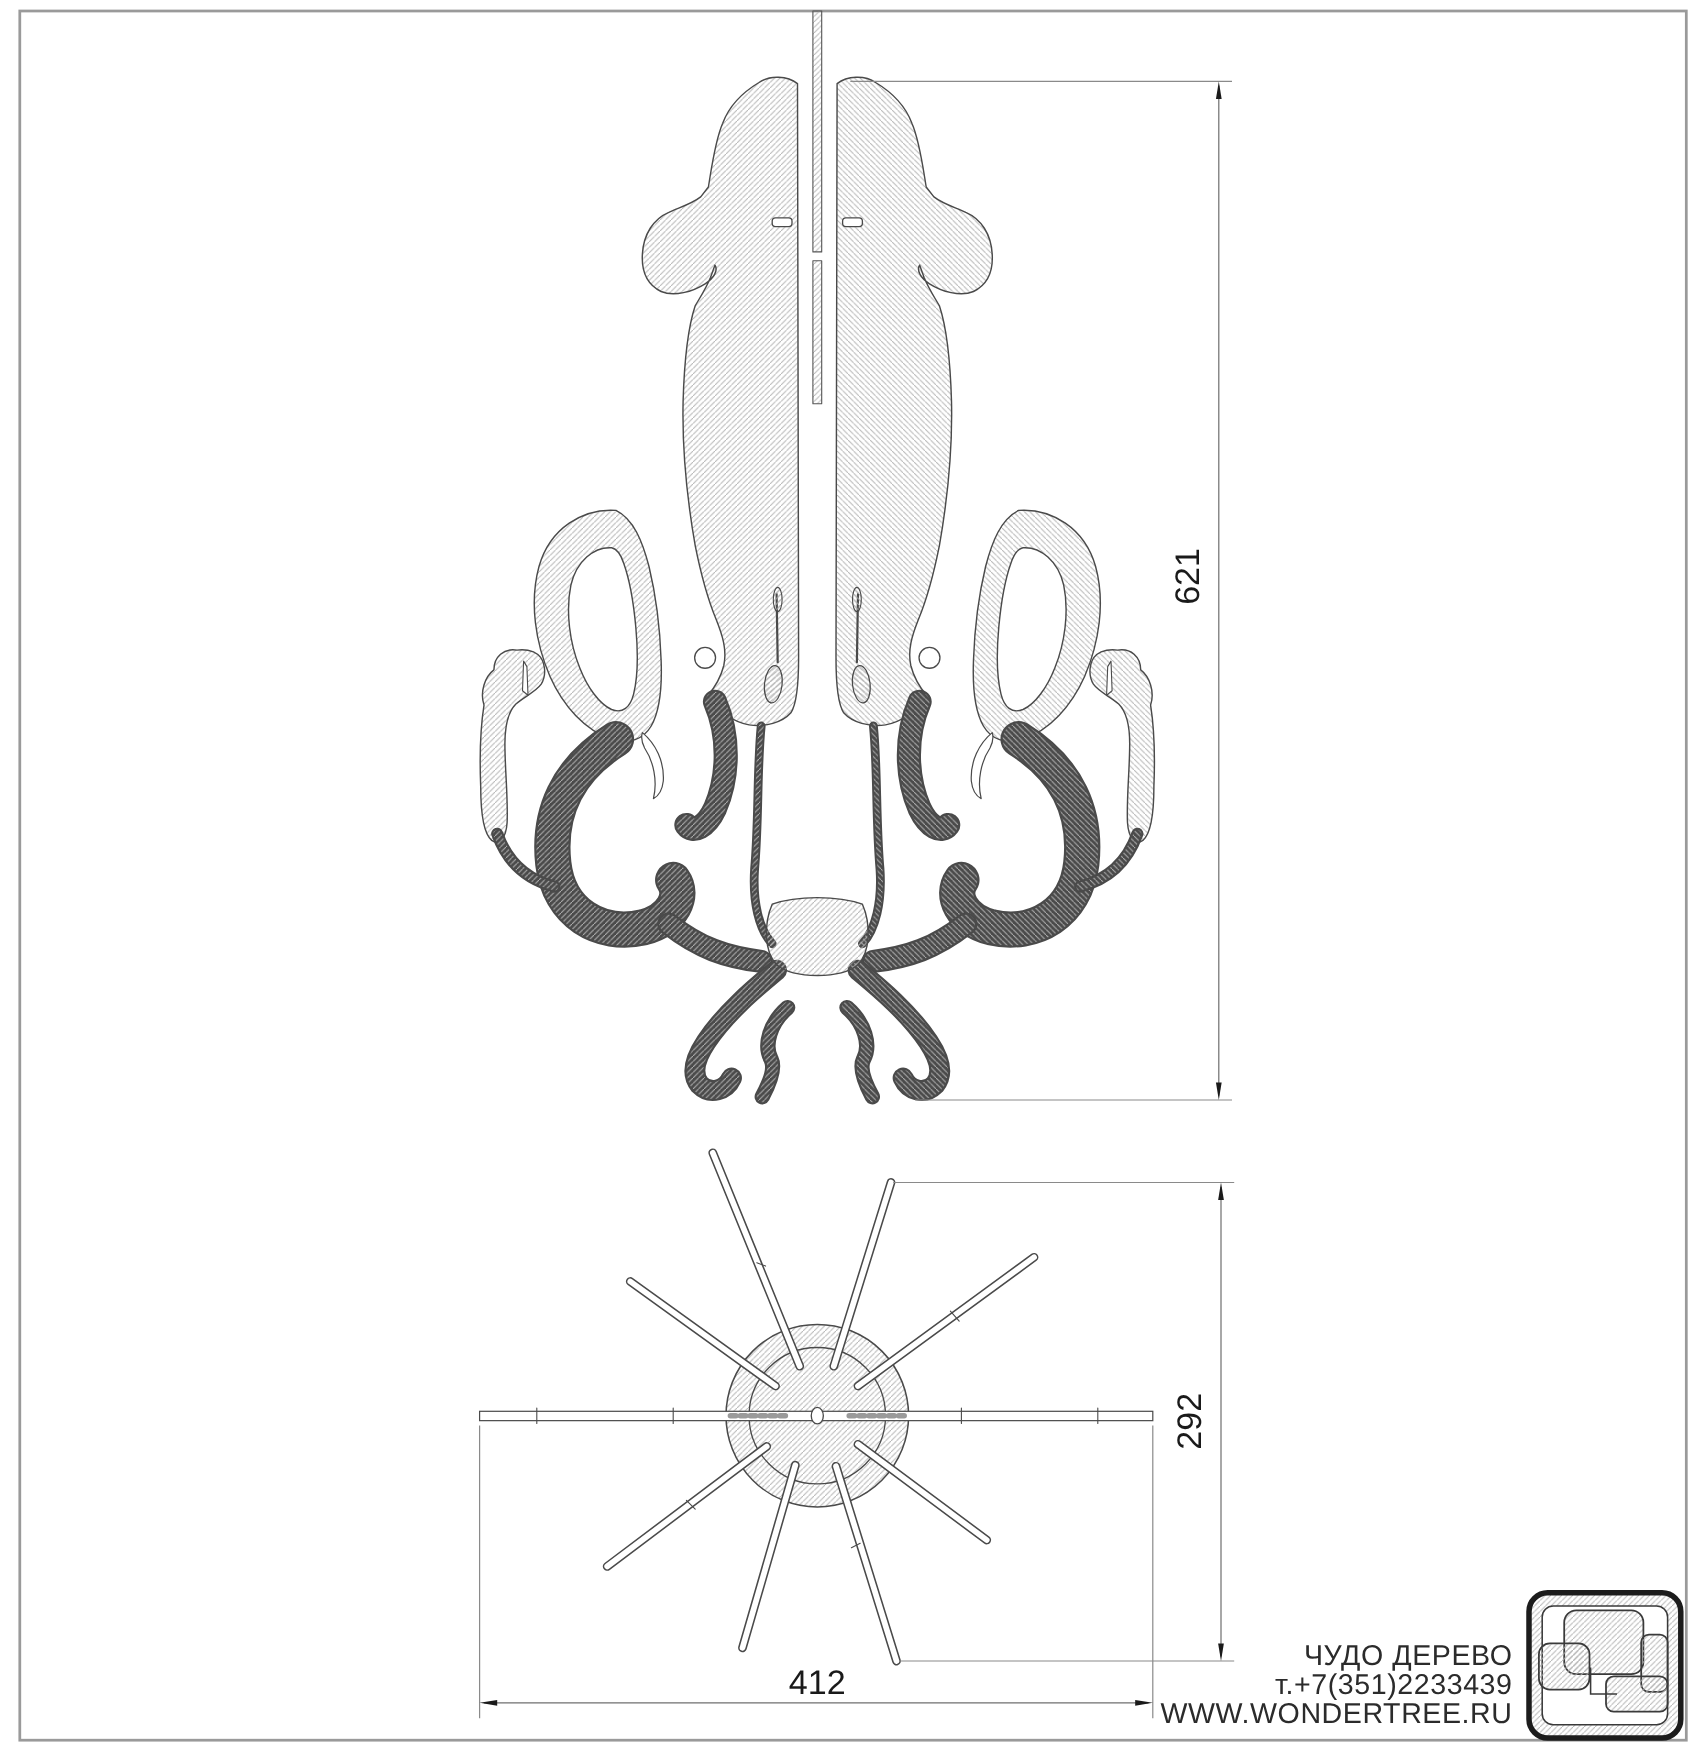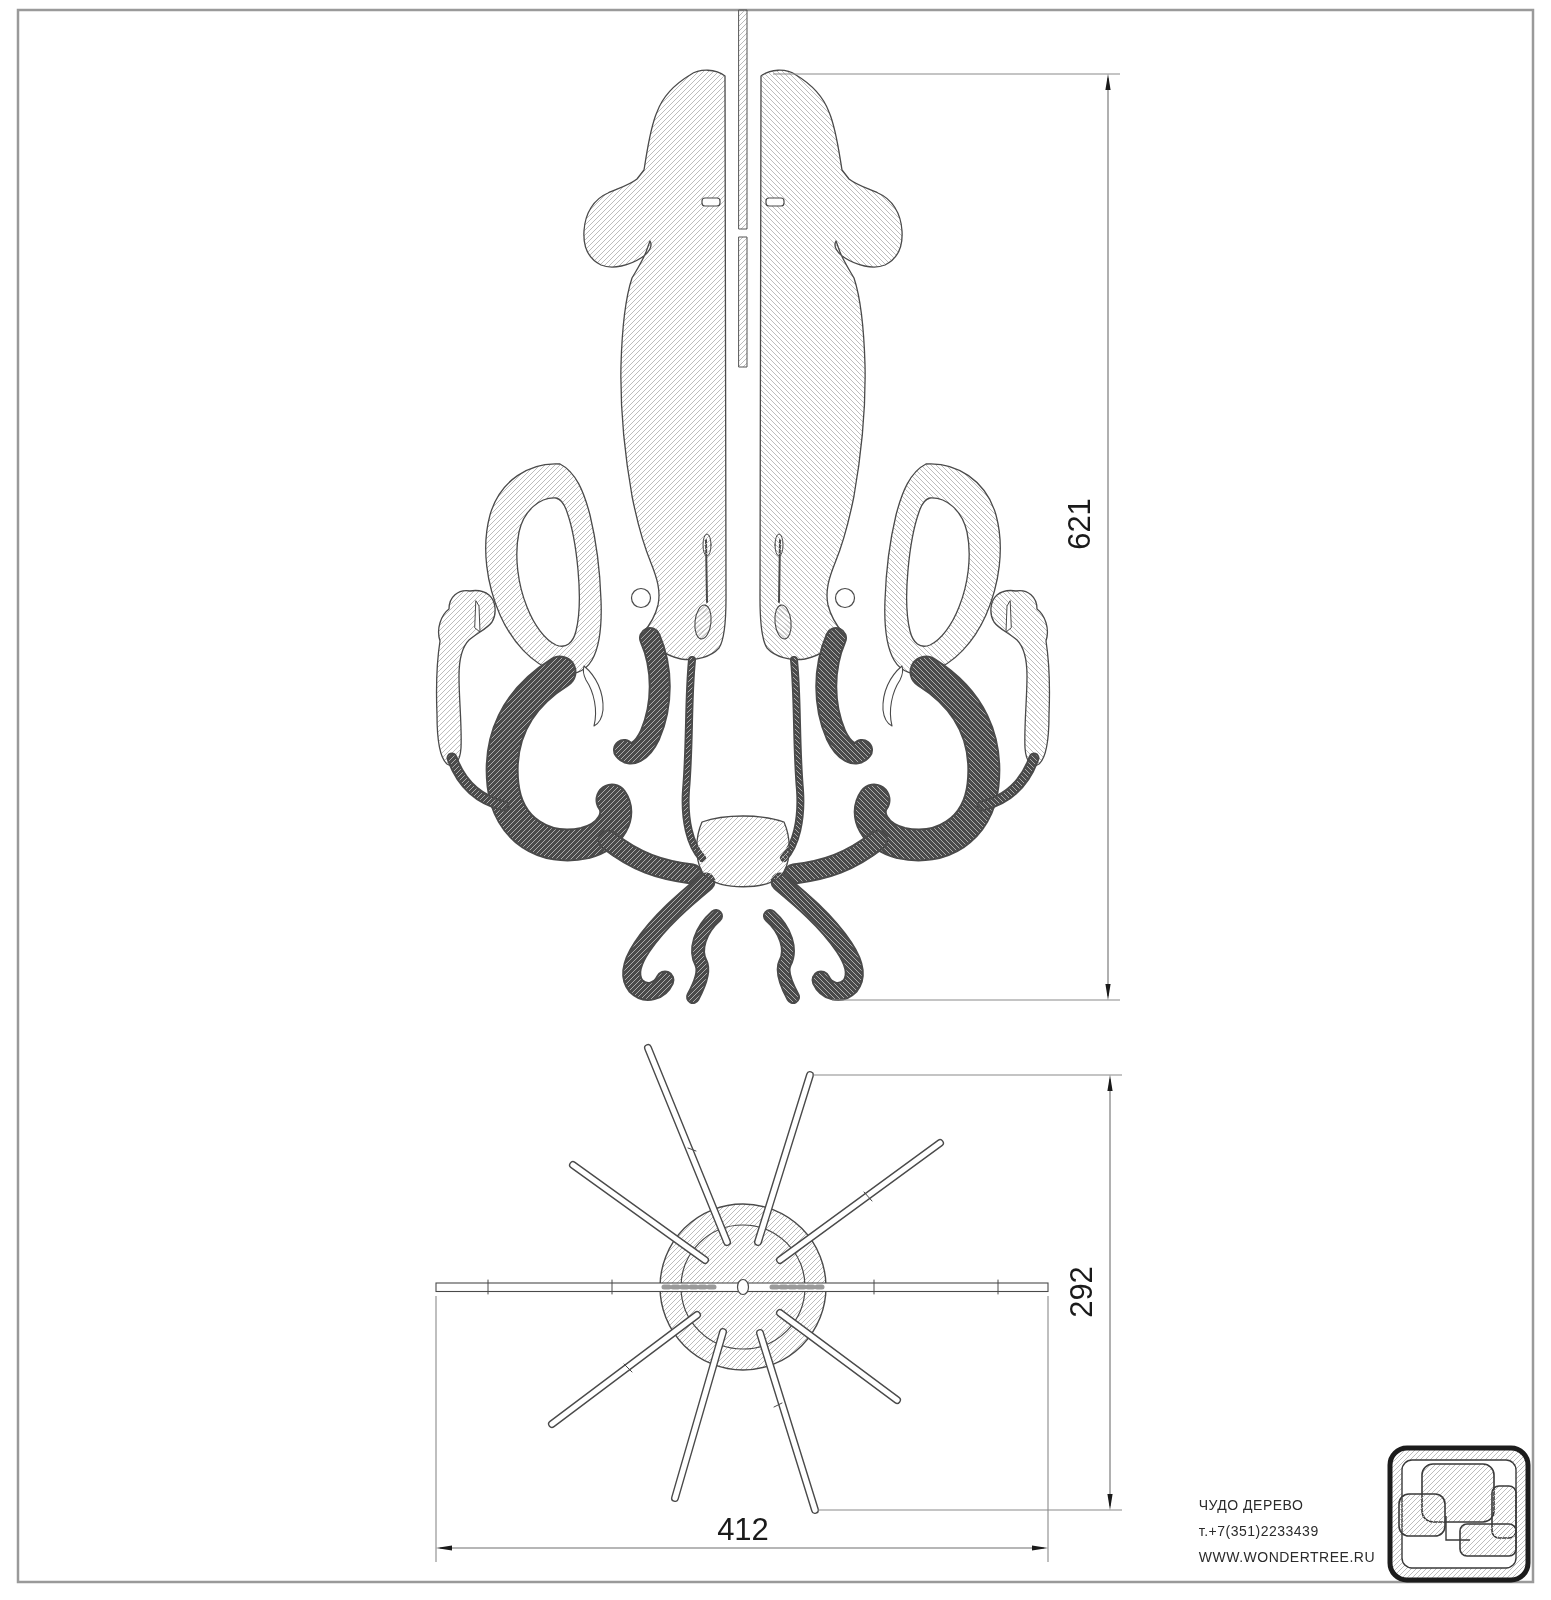--- a/index.html
+++ b/index.html
@@ -2,22 +2,22 @@
 <html><head>
 <meta charset="utf-8">
 <style>
   html,body{margin:0;padding:0;background:#e8e8e8;}
   .sheet{
     position:relative;width:1551px;height:1600px;background:#ffffff;
     font-family:"Liberation Sans", sans-serif;overflow:hidden;margin:0 auto;
   }
   .sheet svg{position:absolute;left:0;top:0;}
   .footer{
-    position:absolute;top:1492px;right:176px;text-align:left;
-    font-size:14px;line-height:26px;color:#2b2b2b;letter-spacing:0.5px;
+    position:absolute;top:1492px;right:176px;text-align:right;
+    font-size:26px;line-height:26px;color:#2b2b2b;letter-spacing:0.5px;
   }
   .footer div{white-space:nowrap;}
 </style>
 </head>
 <body>
 
 <div class="sheet">
 
 <svg width="1551" height="1600" viewBox="0 0 1551 1600">
   <defs>

